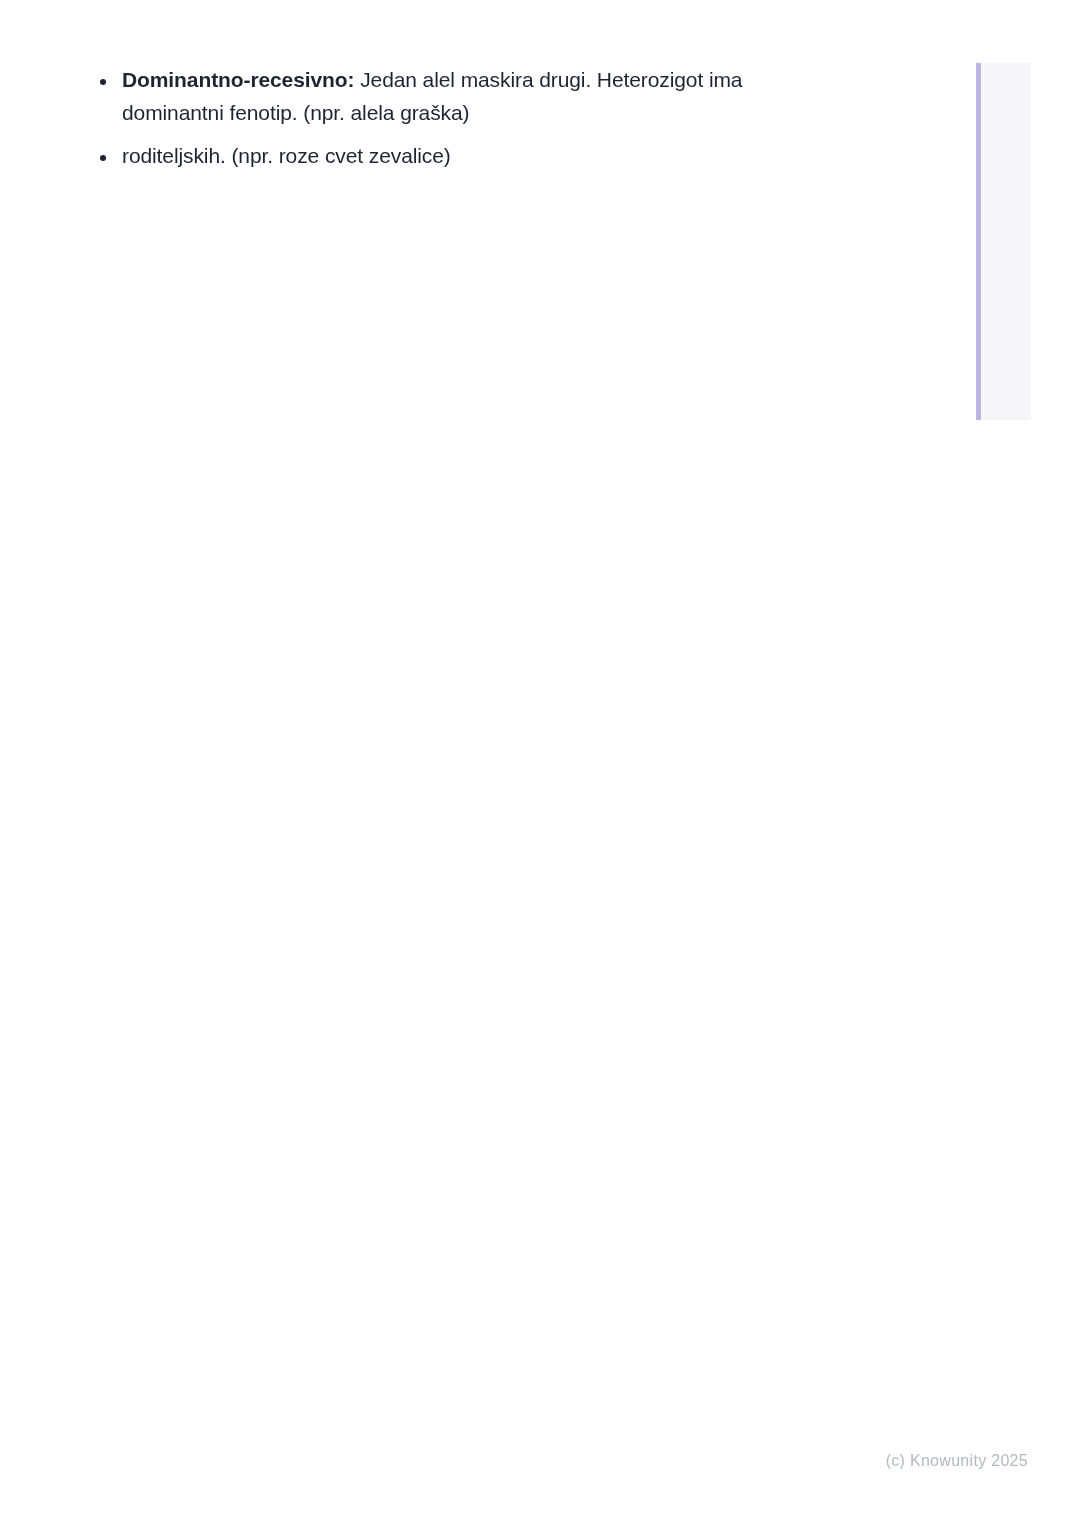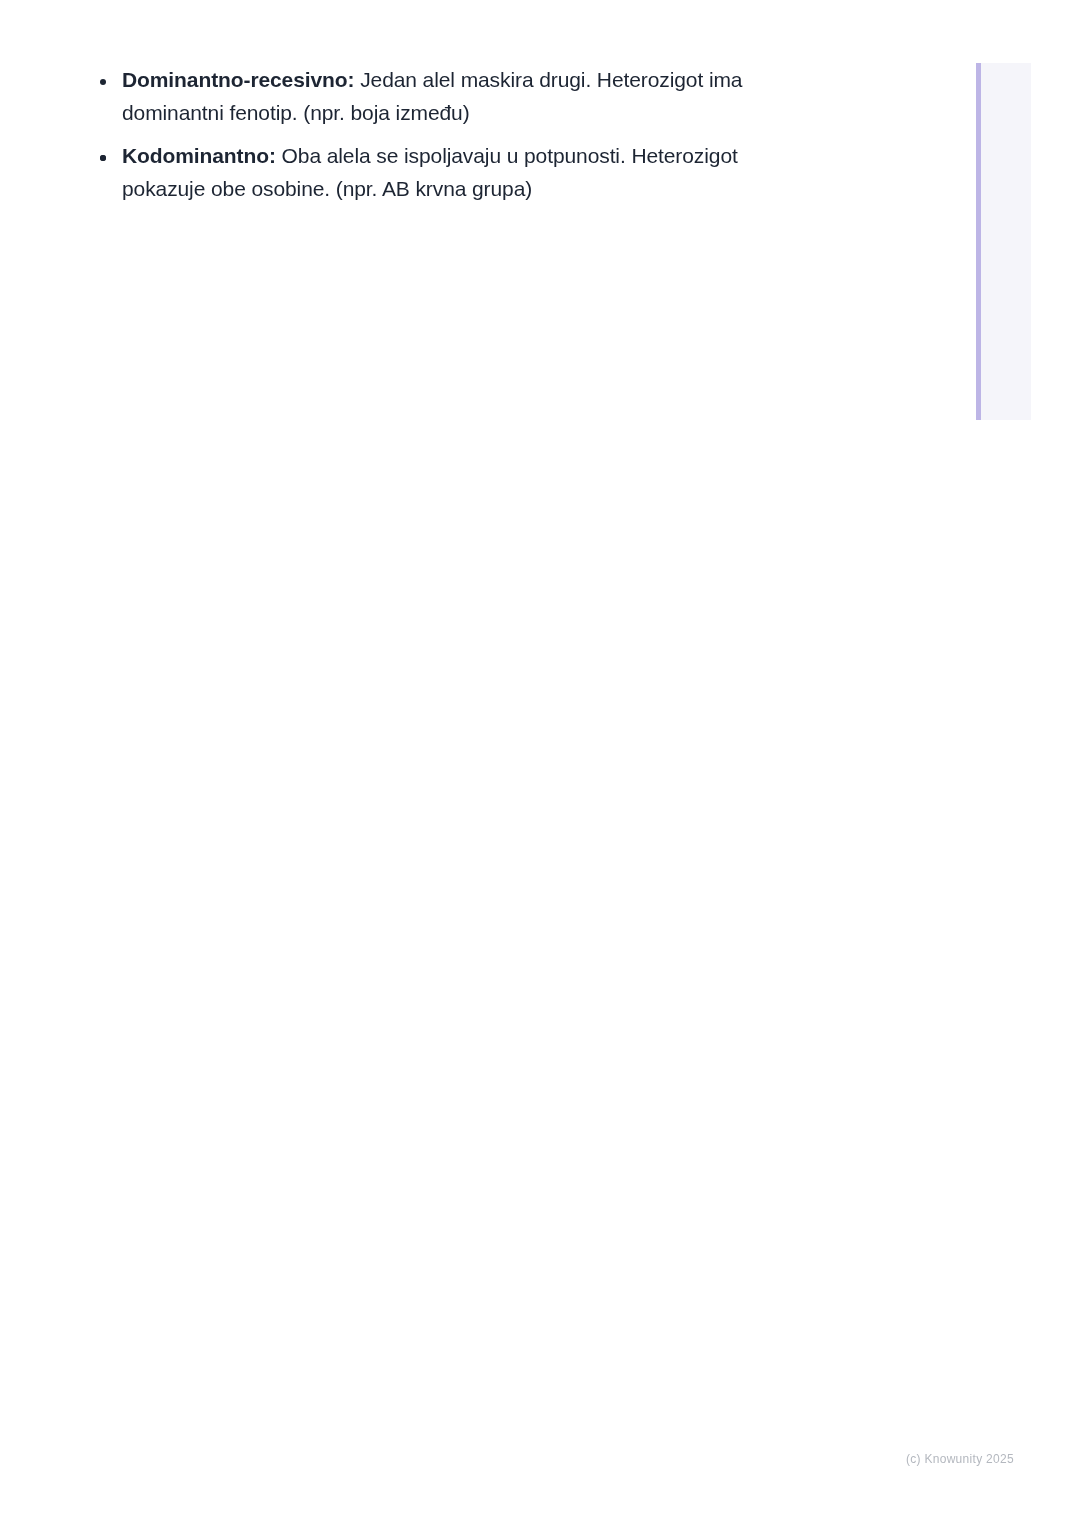--- a/index.html
+++ b/index.html
@@ -48,48 +48,44 @@
     left: 976px;
     top: 50px;
     width: 55px;
     height: 357px;
     background: #f5f5fa;
     border-left: 5px solid #bdb5e6;
   }
   .footer {
     position: absolute;
     top: 1439px;
-    right: 66px;
-    font-size: 12px;
+    right: 52px;
+    font-size: 16px;
     letter-spacing: 0.3px;
     color: #b4b8bf;
   }
 </style>
 </head>
 <body>
 
 <div class="page">
 
   <ul class="bullet-list">
 
     <li>
       <span class="dot"></span>
       <div class="line"><strong>Dominantno-recesivno:</strong><span> Jedan alel maskira drugi. Heterozigot ima</span></div>
-      <div class="line">dominantni fenotip. (npr. boja između)</div>
+      <div class="line">dominantni fenotip. (npr. alela graška)</div>
     </li>
 
     <li>
       <span class="dot"></span>
+      <div class="line">roditeljskih. (npr. roze cvet zevalice)</div>
     </li>
 
-    <li>
-      <span class="dot"></span>
-      <div class="line"><strong>Kodominantno:</strong><span> Oba alela se ispoljavaju u potpunosti. Heterozigot</span></div>
-      <div class="line">pokazuje obe osobine. (npr. AB krvna grupa)</div>
-    </li>
 
 
   </ul>
 
   <div class="scroll-indicator"></div>
 
   <div class="footer">(c) Knowunity 2025</div>
 
 </div>
 

